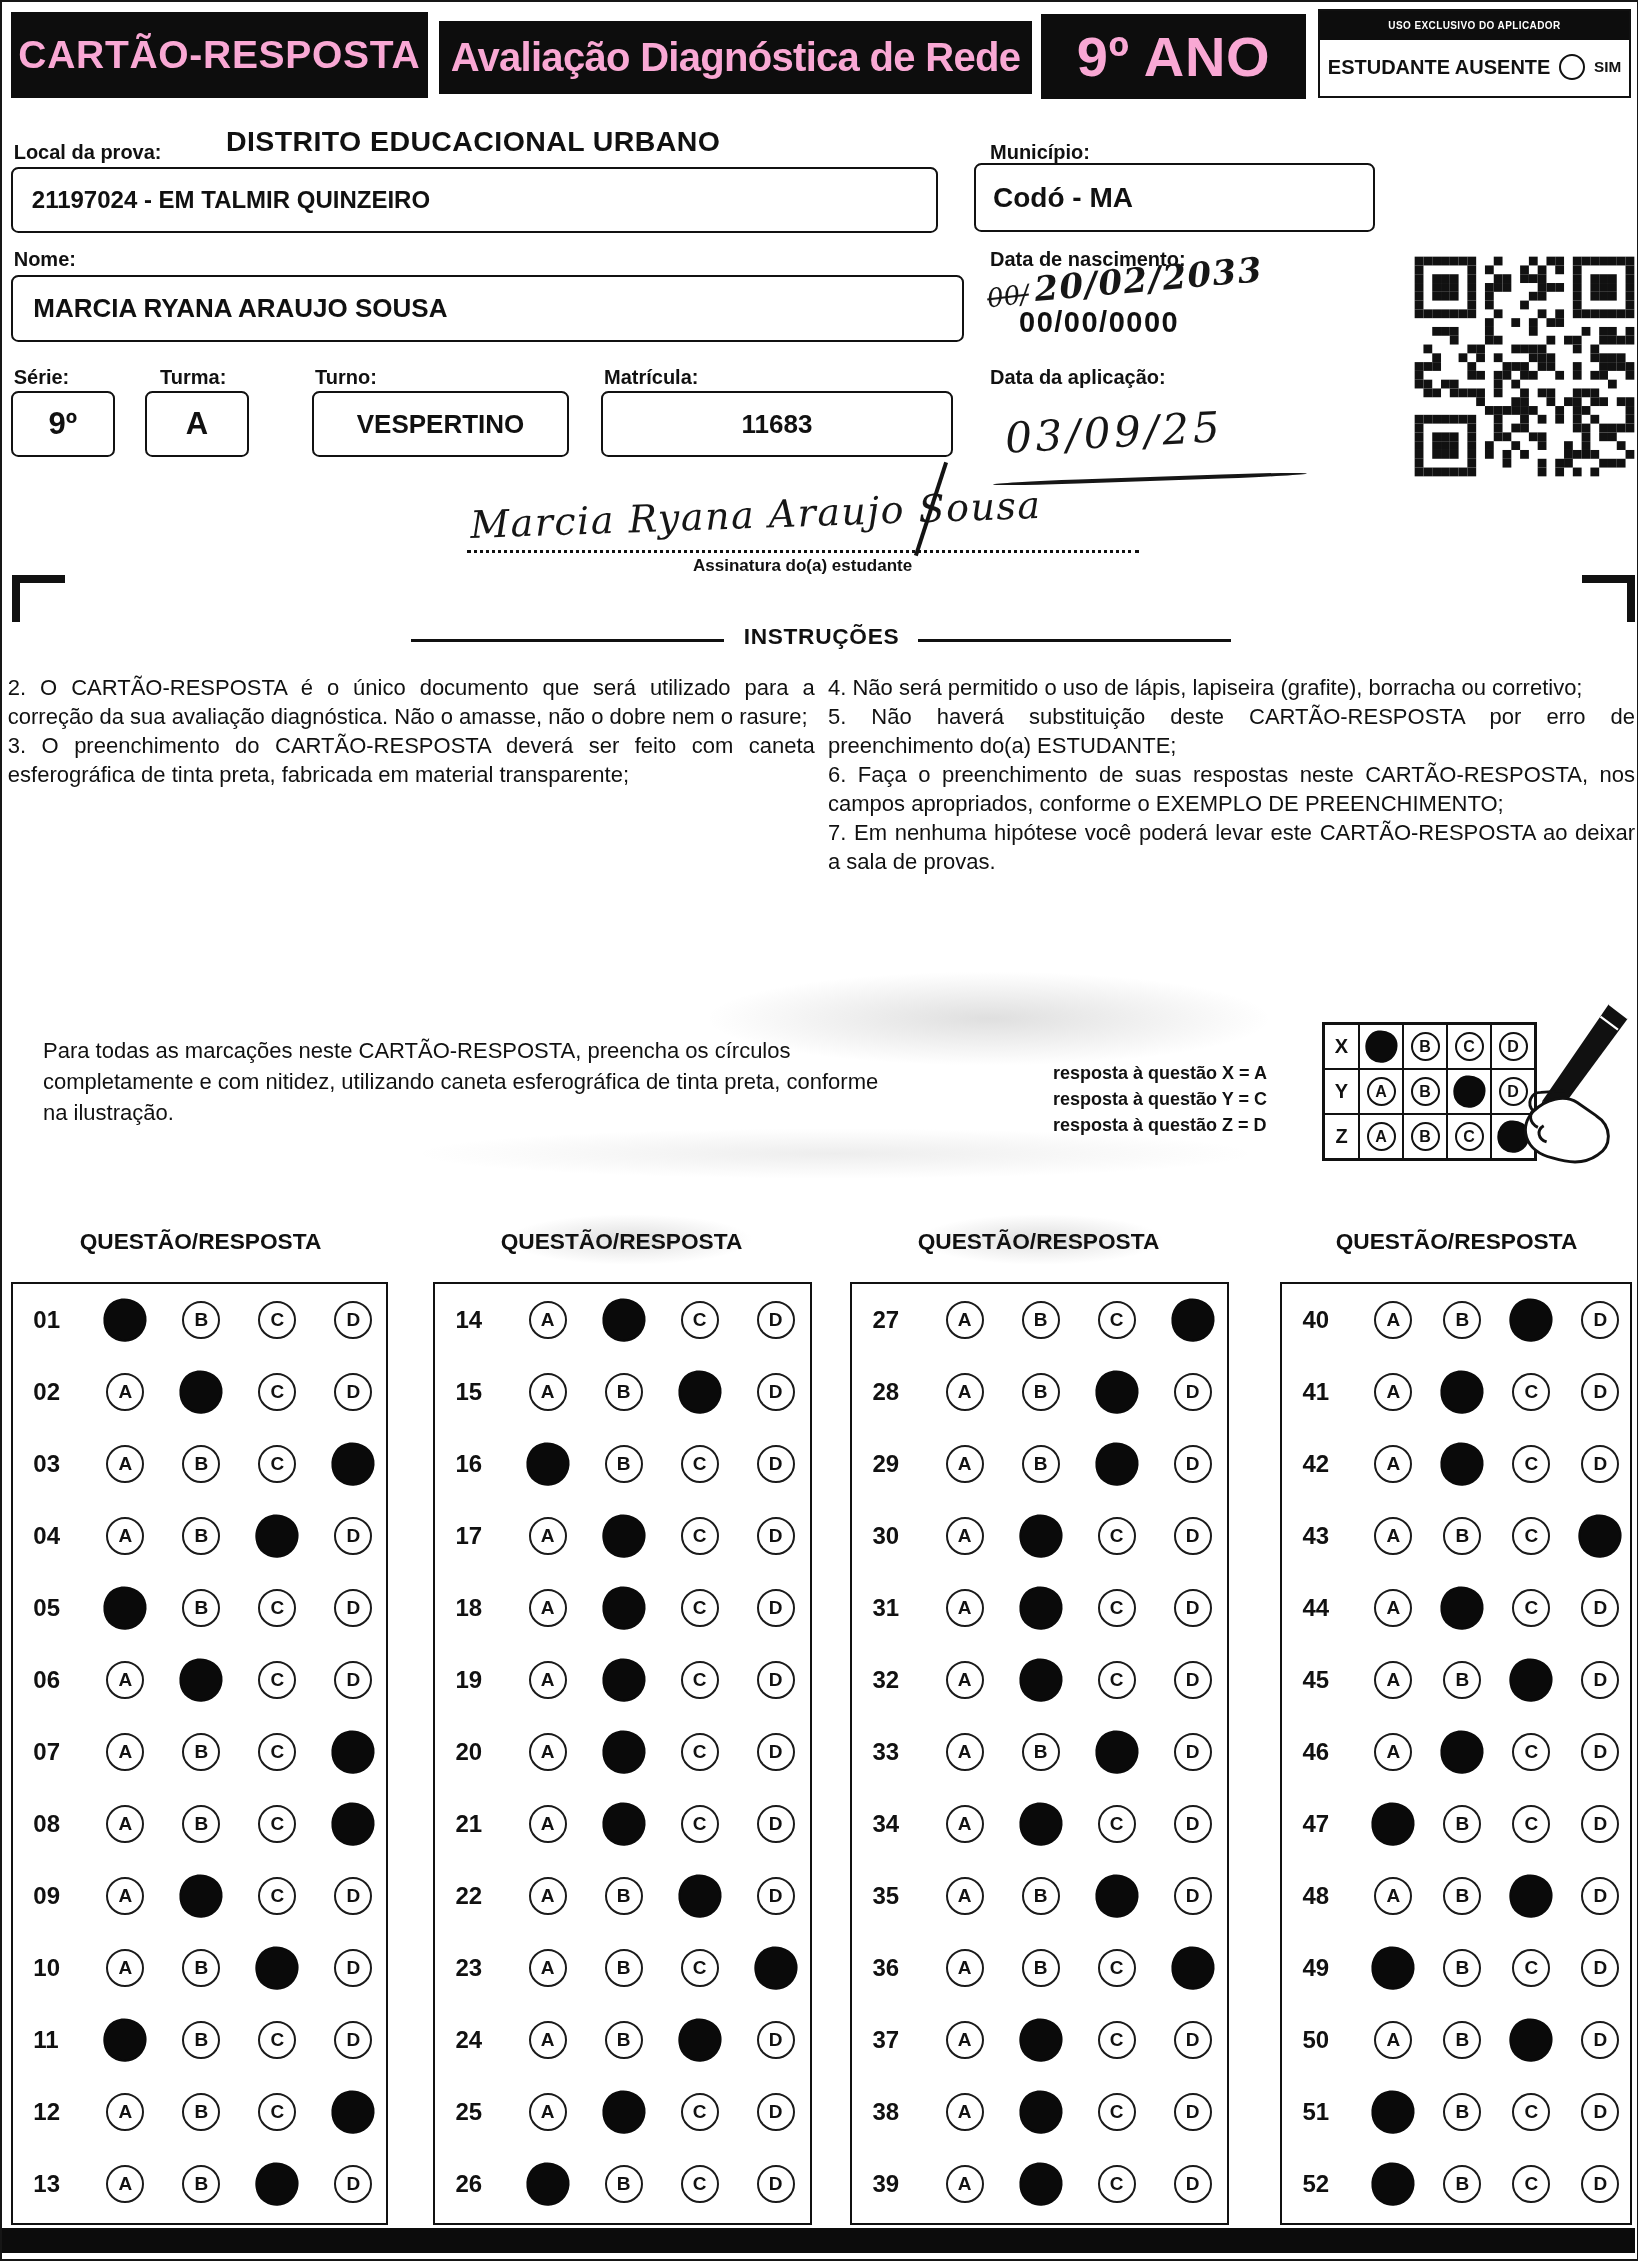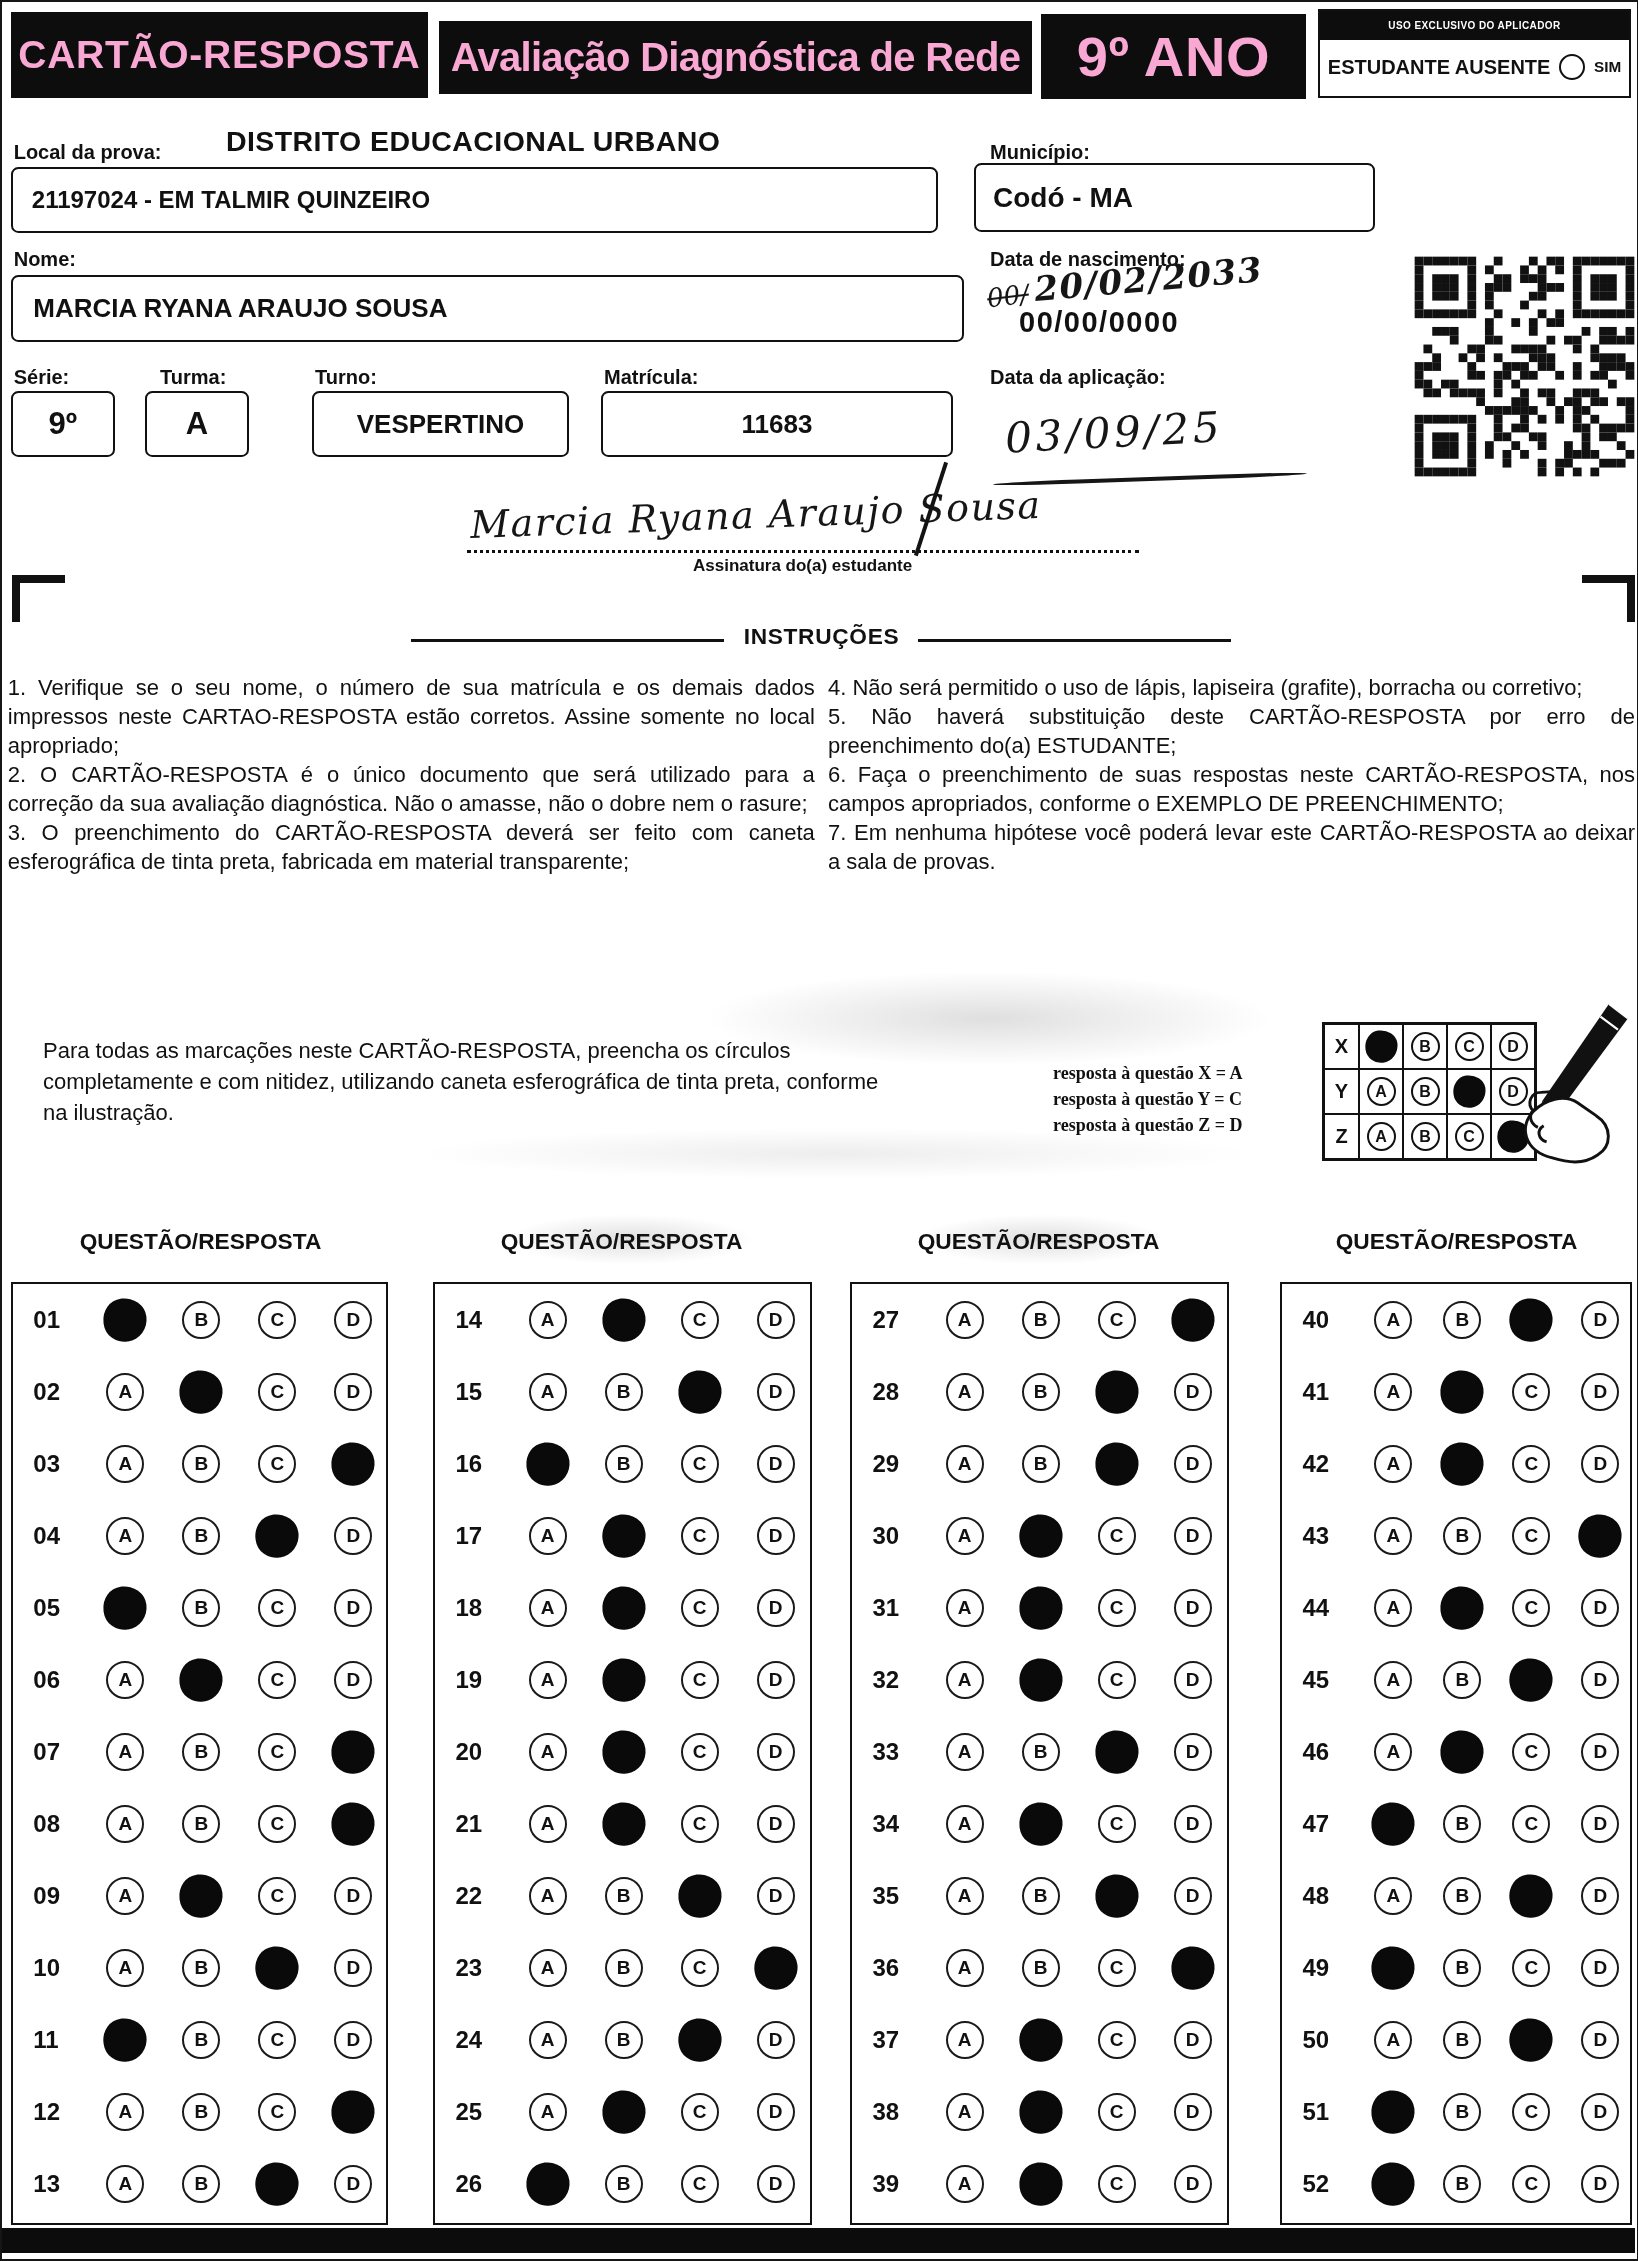--- a/index.html
+++ b/index.html
@@ -67,21 +67,21 @@
   .instr-line { top:637px; width:313px; height:2.9px; background:#111; }
   #instr-line-left { left:409px; }
   #instr-line-right { left:916px; }
   .instr-col { top:671px; width:807px; font-size:22px; line-height:1.32; text-align:justify; }
   #instr-left { left:5.8px; }
   #instr-right { left:826px; }
   .instr-col p { margin:0; }
 
   
   #fill-note { left:41px; top:1033px; width:862px; font-size:22px; line-height:1.42; }
-  #example-legend { left:1051px; top:1058px; font-size:18px; font-weight:bold; line-height:1.45;font-family:Liberation Serif, serif; }
+  #example-legend { left:1051px; top:1058px; font-size:18px; font-weight:bold; line-height:1.45; }
 
   #example-grid { left:1320px; top:1020px; border:2.2px solid #111; background:#fff; }
   .ex-row { display:flex; }
   .ex-cell { width:44px; height:45px; border:1.5px solid #111; display:flex; align-items:center; justify-content:center; box-sizing:border-box; background:#fff; }
   .ex-label-cell { width:35px; font-weight:bold; font-size:20px; }
   .bubble-sm { width:29px; height:29px; border:2.2px solid #111; border-radius:50%; display:flex; align-items:center; justify-content:center; font-weight:bold; font-size:16px; box-sizing:border-box; }
   .bubble-sm.filled { background:#0b0b0b; border-color:#0b0b0b; color:transparent; border-radius:46% 54% 52% 48%/52% 46% 54% 48%; transform:scale(1.12) rotate(-8deg); }
 
   #hand-illus { left:1498px; top:1000px; width:134px; height:172px; z-index:5; }
 
@@ -452,21 +452,20 @@
   <div class="abs" id="signature-dotline"></div>
   <div class="abs" id="signature-caption">Assinatura do(a) estudante</div>
 
   <div class="abs" id="mark-left"></div>
   <div class="abs" id="mark-right"></div>
 
   <div class="abs" id="instr-title">INSTRUÇÕES</div>
   <div class="abs instr-line" id="instr-line-left"></div>
   <div class="abs instr-line" id="instr-line-right"></div>
   <div class="abs instr-col" id="instr-left">
-      <p>1. Verifique se o seu nome, o número de sua matrícula e os demais dados impressos neste CARTAO-RESPOSTA estão corretos. Assine somente no local apropriado;</p>
       <p>2. O CARTÃO-RESPOSTA é o único documento que será utilizado para a correção da sua avaliação diagnóstica. Não o amasse, não o dobre nem o rasure;</p>
       <p>3. O preenchimento do CARTÃO-RESPOSTA deverá ser feito com caneta esferográfica de tinta preta, fabricada em material transparente;</p>
     </div>
   <div class="abs instr-col" id="instr-right">
       <p>4. Não será permitido o uso de lápis, lapiseira (grafite), borracha ou corretivo;</p>
       <p>5. Não haverá substituição deste CARTÃO-RESPOSTA por erro de preenchimento do(a) ESTUDANTE;</p>
       <p>6. Faça o preenchimento de suas respostas neste CARTÃO-RESPOSTA, nos campos apropriados, conforme o EXEMPLO DE PREENCHIMENTO;</p>
       <p>7. Em nenhuma hipótese você poderá levar este CARTÃO-RESPOSTA ao deixar a sala de provas.</p>
     </div>
 

